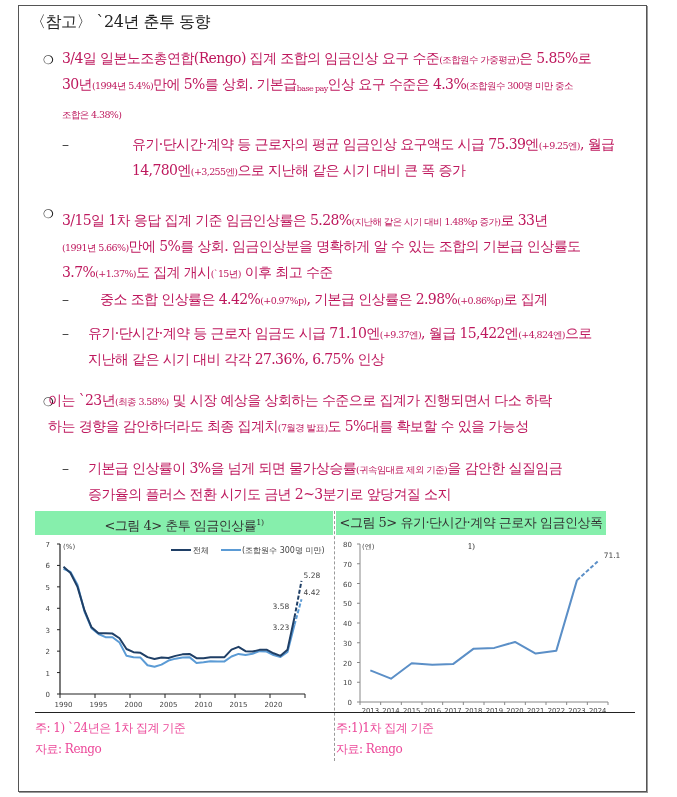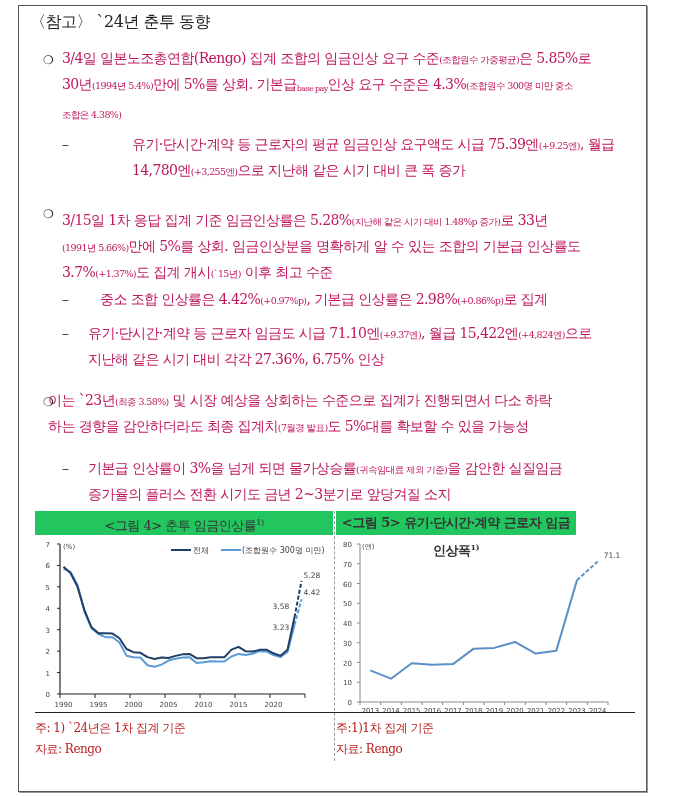--- a/index.html
+++ b/index.html
@@ -13,30 +13,30 @@
   .title {
     position: absolute; left: 30px; top: 12px;
     font-size: 16px; letter-spacing: -0.5px;
   }
   .para { position: absolute; font-size: 14px; letter-spacing: -0.6px; line-height: 24px; color: #be185d; }
   .para small { font-size: 9.5px; letter-spacing: -0.6px; }
   .para .sub { font-size: 8px; vertical-align: -2px; }
   .bullet { position: absolute; font-size: 12px; }
   .dash { position: absolute; font-size: 14px; color: #444; }
   .fig-head {
-    position: absolute; top: 0; height: 24px; background: #22c55e;
+    position: absolute; top: 0; height: 24px; background: #86efac;
     text-align: center; font-size: 13px; line-height: 24px; letter-spacing: -0.5px; color: #333;
   }
   .fig-head sup { font-size: 8px; }
   .vdivider {
     position: absolute; left: 334px; top: 511px; width: 0; height: 250px;
     border-left: 1px dashed #999;
   }
   .hline { position: absolute; top: 712px; height: 1px; background: #222; }
-  .note { position: absolute; font-size: 12px; color: #b91c1c; letter-spacing: -0.5px; }
+  .note { position: absolute; font-size: 12px; color: #ec4899; letter-spacing: -0.5px; }
 
   svg text { font-family: "DejaVu Sans", "Liberation Sans", sans-serif; }
 </style>
 </head>
 <body>
 
 <div class="frame"></div>
 
 <div class="title">〈참고〉 `24년 춘투 동향</div>
 
@@ -79,21 +79,21 @@
 
 <span class="dash" style="left:62px;top:460px;">–</span>
 <div class="para" style="left:88px;top:456px;width:545px;">
   <div><span>기본급 인상률이 3%을 넘게 되면 물가상승률</span><small>(귀속임대료 제외 기준)</small><span>을 감안한 실질임금</span></div>
   <div><span>증가율의 플러스 전환 시기도 금년 2~3분기로 앞당겨질 소지</span></div>
 </div>
 
 <div class="fig-head" style="left:35px;top:511px;width:298px;">
   <span>&lt;그림 4&gt; 춘투 임금인상률</span><sup>1)</sup>
 </div>
-<div class="fig-head" style="left:336px;top:511px;width:240px;font-weight:bold;">
+<div class="fig-head" style="left:336px;top:511px;width:270px;">
   <span>&lt;그림 5&gt; 유기·단시간·계약 근로자 임금인상폭</span><sup>1)</sup>
 </div>
 <div class="vdivider"></div>
 
 <svg style="position:absolute;left:33px;top:536px;" width="300" height="176" viewBox="0 0 300 176">
   <g id="c4-axes">
       <line x1="27" y1="8" x2="27" y2="158" stroke="#222" stroke-width="1.2"></line>
       <line x1="27" y1="158" x2="272" y2="158" stroke="#222" stroke-width="1.2"></line>
       <line x1="24" y1="158" x2="27" y2="158" stroke="#222"></line>
       <text x="17" y="161" font-size="7" fill="#444" text-anchor="end">0</text>

